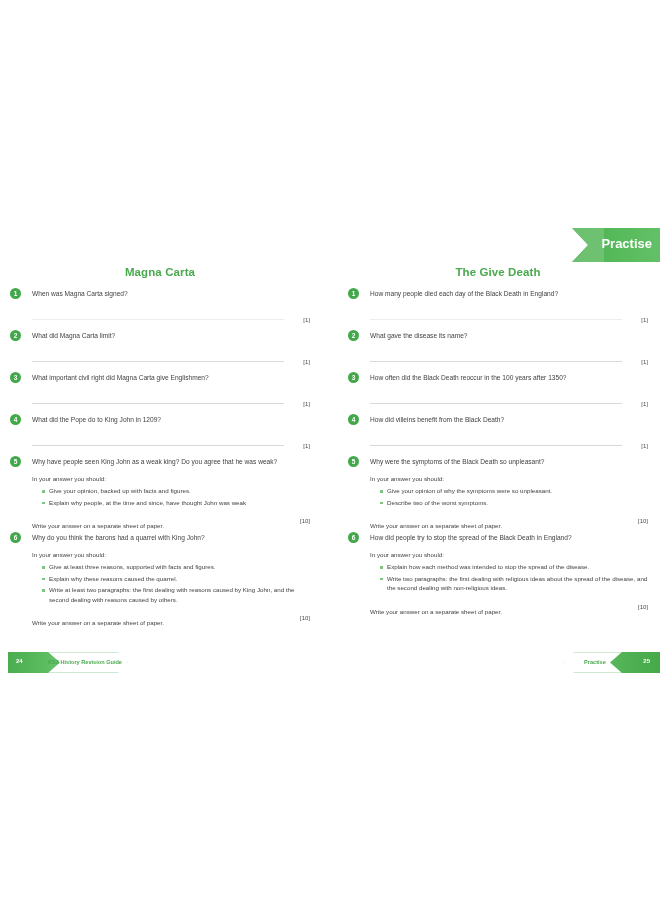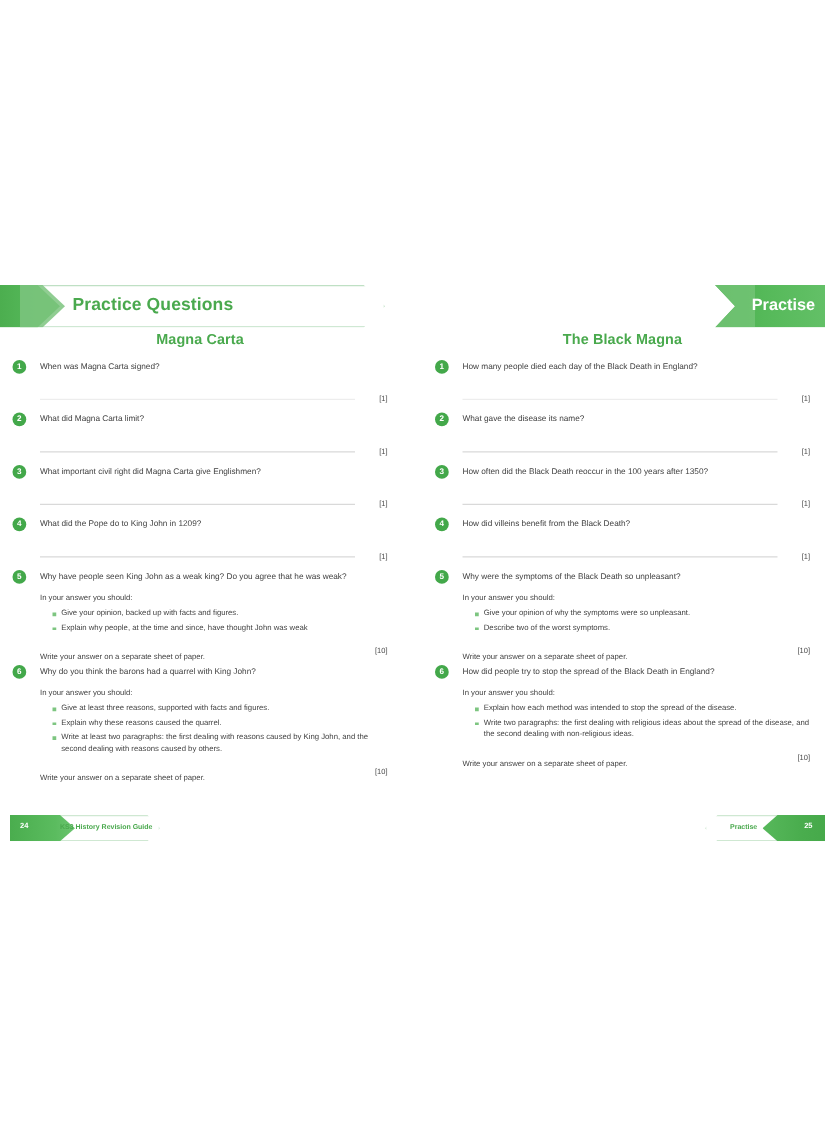--- a/index.html
+++ b/index.html
@@ -304,26 +304,20 @@
     color: #ffffff;
   }
 </style>
 </head>
 <body>
 
 <div class="spread">
 
   <div class="header-row">
 
-    <div class="banner-left">
-      <div class="outline"></div>
-      <div class="tabblock"></div>
-      <div class="tabarrow"></div>
-      <div class="label">Practice Questions</div>
-    </div>
 
     <div class="banner-right">
       <div class="shade"></div>
       <div class="label">Practise</div>
     </div>
 
   </div>
 
   <div class="col col-left">
     <div class="section-title">Magna Carta</div>
@@ -388,21 +382,21 @@
         <li>Write at least two paragraphs: the first dealing with reasons caused by King John, and the second dealing with reasons caused by others.</li>
       </ul>
       <div class="write-row">
         <span class="wtext">Write your answer on a separate sheet of paper.</span>
         <span class="marks">[10]</span>
       </div>
     </div>
   </div>
 
   <div class="col col-right">
-    <div class="section-title">The Black Magna</div>
+    <div class="section-title">The Give Death</div>
 
     <div class="q">
       <div class="qnum">1</div>
       <div class="qtext">How many people died each day of the Black Death in England?</div>
       <div class="answer-area">
         <div class="answer-line faint"></div>
         <div class="marks">[1]</div>
       </div>
     </div>
 

